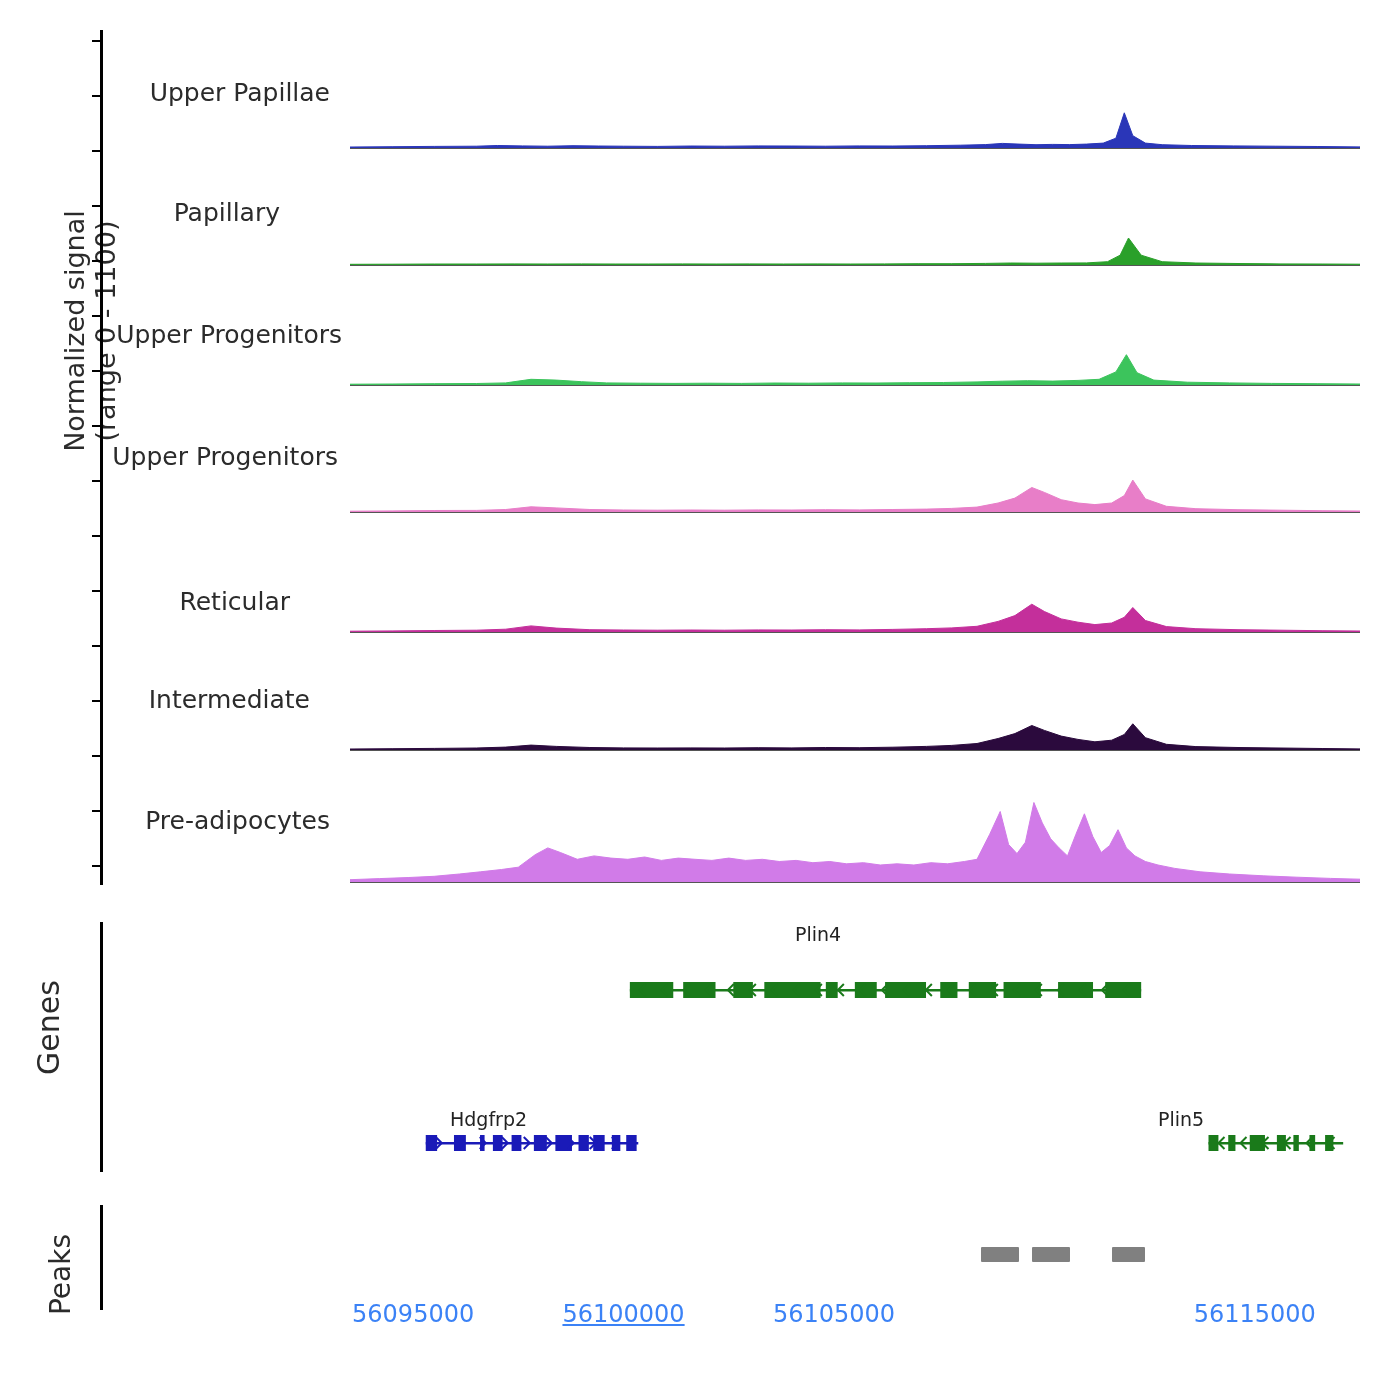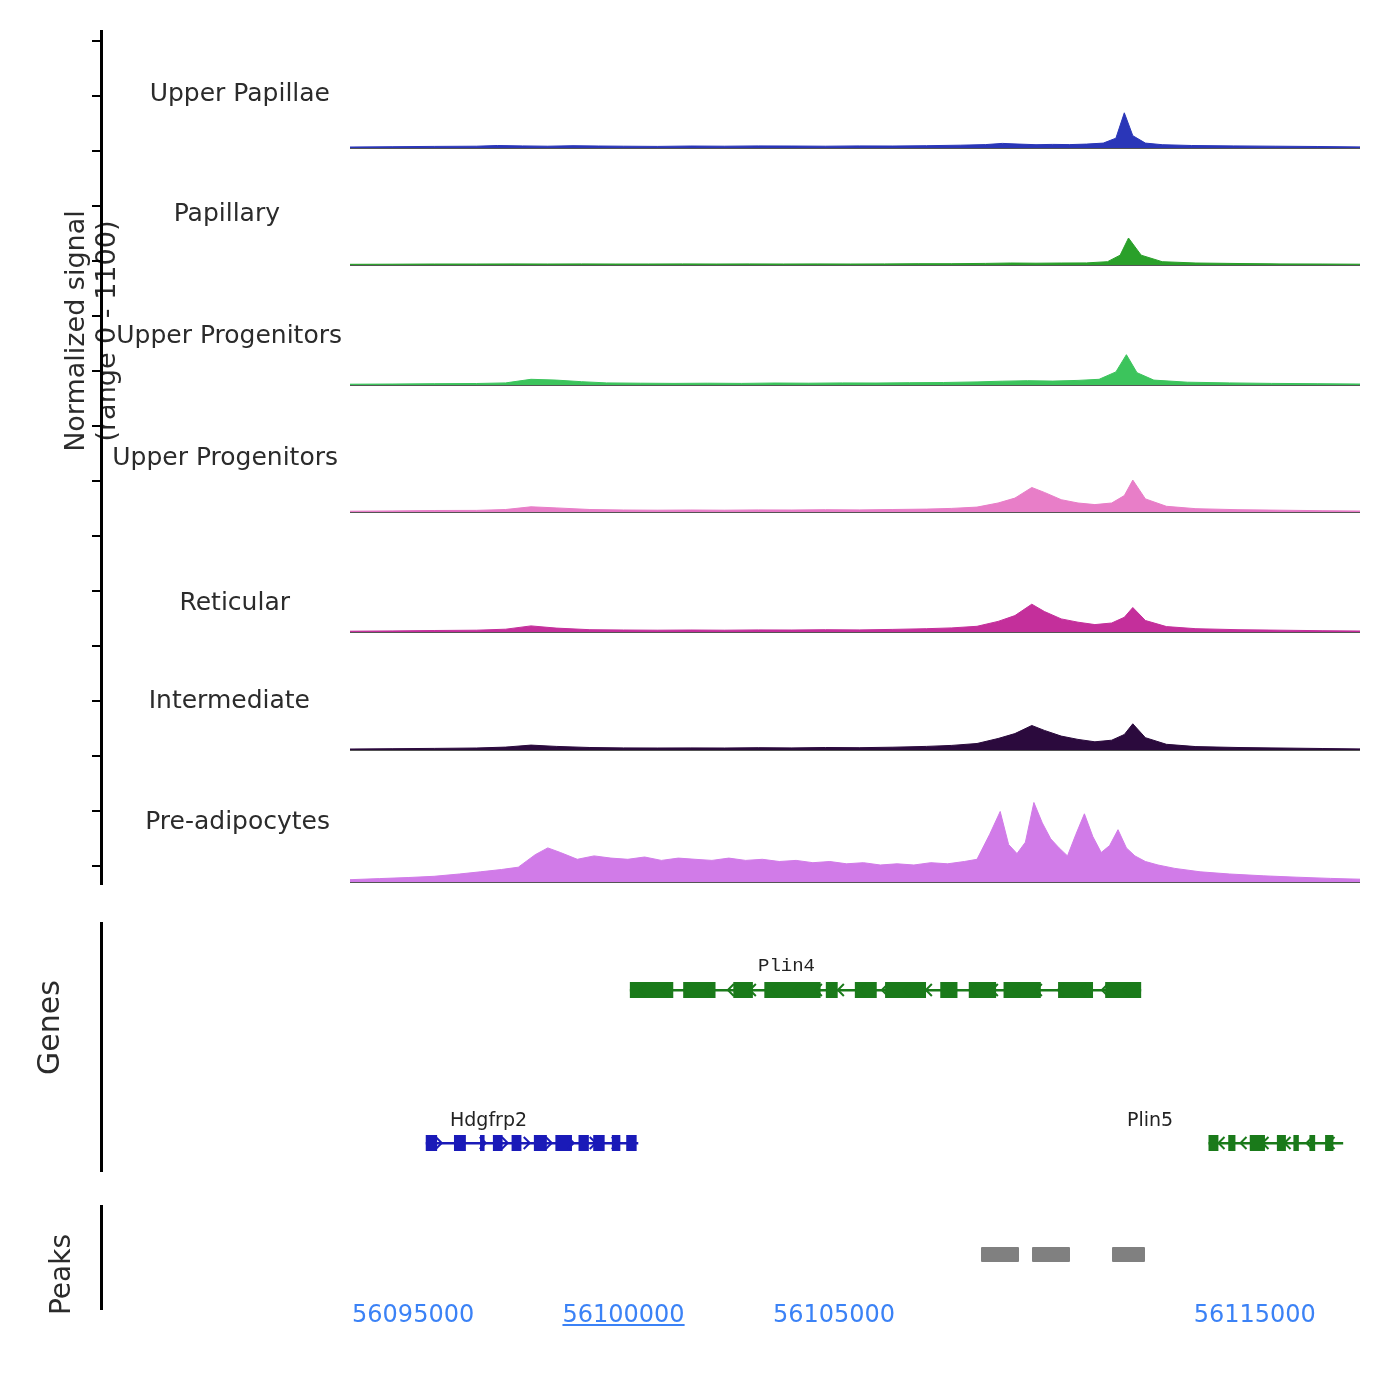--- a/index.html
+++ b/index.html
@@ -208,21 +208,21 @@
       <div class="track-baseline" style="top: 882px;"></div>
       <div class="track-name" style="top: 806px; left: 0px; width: 330px;">Pre-adipocytes</div>
       <div class="track" style="top: 757px; height: 125px;">
         <svg width="1010" height="125">
           <polygon points="0,125 0.0,122.7 29.5,121.6 58.9,120.5 84.2,119.3 109.4,117.0 130.5,114.8 151.5,112.5 168.3,110.2 185.2,97.7 197.8,90.9 210.4,95.5 227.3,102.3 244.1,98.9 260.9,101.1 277.8,102.3 294.6,100.0 311.4,103.4 328.3,101.1 345.1,102.3 361.9,103.4 378.8,101.1 395.6,103.4 412.4,102.3 429.3,104.5 446.1,103.4 462.9,105.7 479.8,104.5 496.6,106.8 513.4,105.7 530.3,108.0 547.1,106.8 563.9,108.0 580.8,105.7 597.6,106.8 614.4,104.5 627.0,102.3 639.7,77.3 650.2,54.5 658.6,87.5 667.0,96.6 675.4,85.2 683.9,45.5 692.3,65.9 700.7,81.8 709.1,90.9 717.5,98.9 725.9,77.3 734.4,56.8 742.8,79.5 751.2,95.5 759.6,88.6 768.0,72.7 776.4,90.9 784.9,98.9 795.4,104.5 808.0,108.0 824.8,111.4 850.1,114.8 879.5,117.0 913.2,118.8 946.9,120.2 980.5,121.4 1010.0,122.2 1010,125" fill="#d17be8" stroke="#d17be8" stroke-width="1"></polygon>
         </svg>
       </div>
     </div>
 
   <div id="genes">
-      <div class="gene-name" style="top: 955px; left: 758px; width: 120px; text-align: left; font-family: Liberation Mono, monospace;">Plin4</div>
+      <div class="gene-name" style="top: 923px; left: 758px; width: 120px; text-align: center;">Plin4</div>
       <div class="gene-row" style="top: 974px; height: 32px;"><svg width="1010" height="32">
           <rect x="279.85416666666674" y="15" width="511.3124999999998" height="2.5" fill="#1a7a1a"></rect>
           <rect x="279.85416666666674" y="8" width="43.41331180091947" height="16" fill="#1a7a1a"></rect>
           <rect x="333.18651580965775" y="8" width="32.32259488105774" height="16" fill="#1a7a1a"></rect>
           <rect x="383.30712676203507" y="8" width="19.57810139656067" height="16" fill="#1a7a1a"></rect>
           <rect x="414.33343267596024" y="8" width="56.245152711868286" height="16" fill="#1a7a1a"></rect>
           <rect x="475.8258736149098" y="8" width="11.866597145795822" height="16" fill="#1a7a1a"></rect>
           <rect x="504.8421600774552" y="8" width="21.8984112739563" height="16" fill="#1a7a1a"></rect>
           <rect x="535.0909980253007" y="8" width="40.930546283721924" height="16" fill="#1a7a1a"></rect>
           <rect x="590.270957799318" y="8" width="17.19534730911255" height="16" fill="#1a7a1a"></rect>
@@ -271,21 +271,21 @@
           <path d="M 85.75 10 L 91.75 16 L 85.75 22" fill="none" stroke="#1a1ab8" stroke-width="2"></path>
           <path d="M 107.75 10 L 113.75 16 L 107.75 22" fill="none" stroke="#1a1ab8" stroke-width="2"></path>
           <path d="M 129.75 10 L 135.75 16 L 129.75 22" fill="none" stroke="#1a1ab8" stroke-width="2"></path>
           <path d="M 151.75 10 L 157.75 16 L 151.75 22" fill="none" stroke="#1a1ab8" stroke-width="2"></path>
           <path d="M 173.75 10 L 179.75 16 L 173.75 22" fill="none" stroke="#1a1ab8" stroke-width="2"></path>
           <path d="M 195.75 10 L 201.75 16 L 195.75 22" fill="none" stroke="#1a1ab8" stroke-width="2"></path>
           <path d="M 217.75 10 L 223.75 16 L 217.75 22" fill="none" stroke="#1a1ab8" stroke-width="2"></path>
           <path d="M 239.75 10 L 245.75 16 L 239.75 22" fill="none" stroke="#1a1ab8" stroke-width="2"></path>
           <path d="M 261.75 10 L 267.75 16 L 261.75 22" fill="none" stroke="#1a1ab8" stroke-width="2"></path>
         </svg></div>
-      <div class="gene-name" style="top: 1108px; left: 1090px; width: 120px; text-align: center;">Plin5</div>
+      <div class="gene-name" style="top: 1108px; left: 1158px; width: 120px; ">Plin5</div>
       <div class="gene-row" style="top: 1127px; height: 32px;"><svg width="1010" height="32">
           <rect x="858.5" y="15" width="134.66666666666652" height="2.5" fill="#1a7a1a"></rect>
           <rect x="858.5" y="8" width="9.918751448392868" height="16" fill="#1a7a1a"></rect>
           <rect x="878.2527718245983" y="8" width="7.181055068969727" height="16" fill="#1a7a1a"></rect>
           <rect x="899.7524496614933" y="8" width="15.211090087890625" height="16" fill="#1a7a1a"></rect>
           <rect x="926.8873526155949" y="8" width="9.018280029296875" height="16" fill="#1a7a1a"></rect>
           <rect x="943.4128424227238" y="8" width="5.429473876953125" height="16" fill="#1a7a1a"></rect>
           <rect x="959.4460459649563" y="8" width="5.708150863647461" height="16" fill="#1a7a1a"></rect>
           <rect x="975.0998056232929" y="8" width="8.280757904052734" height="16" fill="#1a7a1a"></rect>
           <path d="M 874.5 10 L 868.5 16 L 874.5 22" fill="none" stroke="#1a7a1a" stroke-width="2"></path>

